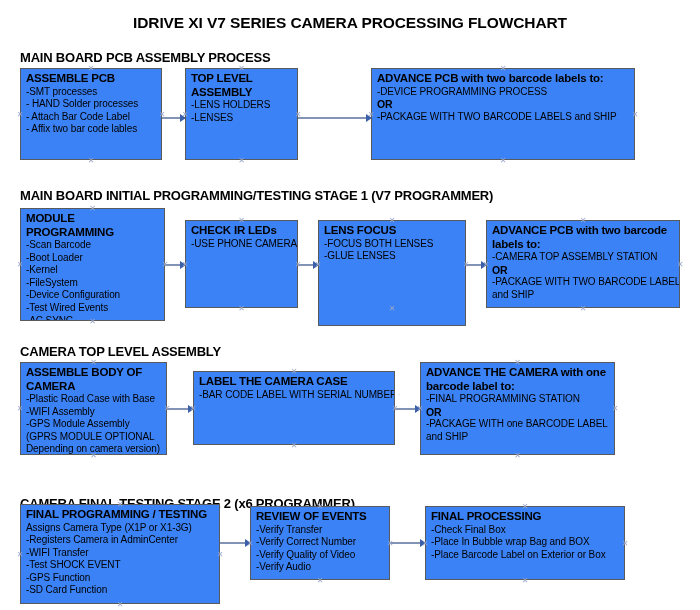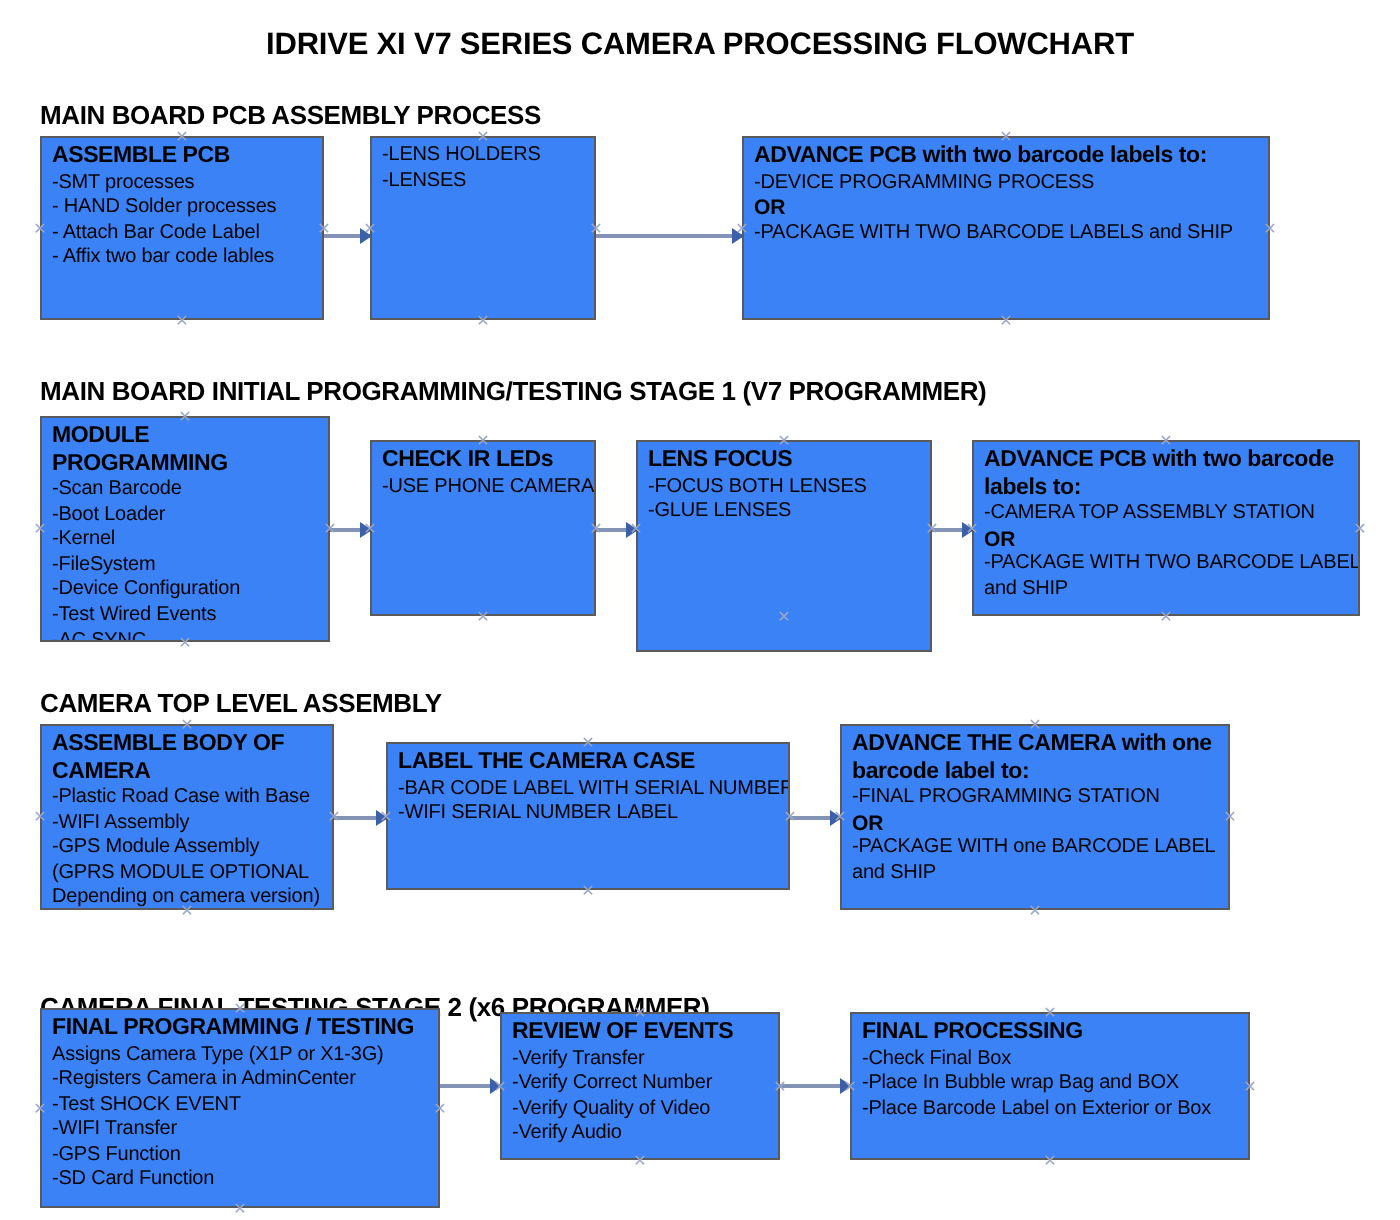--- a/index.html
+++ b/index.html
@@ -104,20 +104,21 @@
     <span class="n-title">ASSEMBLE PCB</span>
     <span class="n-line">-SMT processes</span>
     <span class="n-line">- HAND Solder processes</span>
     <span class="n-line">- Attach Bar Code Label</span>
     <span class="n-line">- Affix two bar code lables</span>
   </div>
 
   <div class="conn" style="left:162px; top:117px; width:23px;"></div>
 
   <div class="node" style="left:185px; top:68px; width:113px; height:92px;">
+    <span class="n-title">TOP LEVEL ASSEMBLY</span>
     <span class="n-line">-LENS HOLDERS</span>
     <span class="n-line">-LENSES</span>
   </div>
 
   <div class="conn" style="left:298px; top:117px; width:73px;"></div>
 
   <div class="node" style="left:371px; top:68px; width:264px; height:92px;">
     <span class="n-title">ADVANCE PCB with two barcode labels to:</span>
     <span class="n-line">-DEVICE PROGRAMMING PROCESS</span>
     <span class="n-line bold">OR</span>
@@ -171,41 +172,40 @@
     <span class="n-line">-GPS Module Assembly</span>
     <span class="n-line">(GPRS MODULE OPTIONAL</span>
     <span class="n-line">Depending on camera version)</span>
   </div>
 
   <div class="conn" style="left:167px; top:408px; width:26px;"></div>
 
   <div class="node" style="left:193px; top:371px; width:202px; height:74px;">
     <span class="n-title">LABEL THE CAMERA CASE</span>
     <span class="n-line">-BAR CODE LABEL WITH SERIAL NUMBER</span>
-    <span class="n-line">-WIFI SERIAL NUMBER LABEL</span>
   </div>
 
   <div class="conn" style="left:395px; top:408px; width:25px;"></div>
 
   <div class="node" style="left:420px; top:362px; width:195px; height:93px;">
     <span class="n-title">ADVANCE THE CAMERA with one barcode label to:</span>
     <span class="n-line">-FINAL PROGRAMMING STATION</span>
     <span class="n-line bold">OR</span>
     <span class="n-line">-PACKAGE WITH one BARCODE LABEL</span>
     <span class="n-line">and SHIP</span>
   </div>
 
   <div class="section-title" style="left:20px; top:486px;margin-top:10px;">CAMERA FINAL TESTING STAGE 2 (x6 PROGRAMMER)</div>
 
   <div class="node" style="left:20px; top:504px; width:200px; height:100px;">
     <span class="n-title">FINAL PROGRAMMING / TESTING</span>
     <span class="n-line">Assigns Camera Type (X1P or X1-3G)</span>
     <span class="n-line">-Registers Camera in AdminCenter</span>
+    <span class="n-line">-WIFI Transfer</span>
     <span class="n-line">-Test SHOCK EVENT</span>
-    <span class="n-line">-WIFI Transfer</span>
     <span class="n-line">-GPS Function</span>
     <span class="n-line">-SD Card Function</span>
   </div>
 
   <div class="conn" style="left:220px; top:542px; width:30px;"></div>
 
   <div class="node" style="left:250px; top:506px; width:140px; height:74px;">
     <span class="n-title">REVIEW OF EVENTS</span>
     <span class="n-line">-Verify Transfer</span>
     <span class="n-line">-Verify Correct Number</span>

